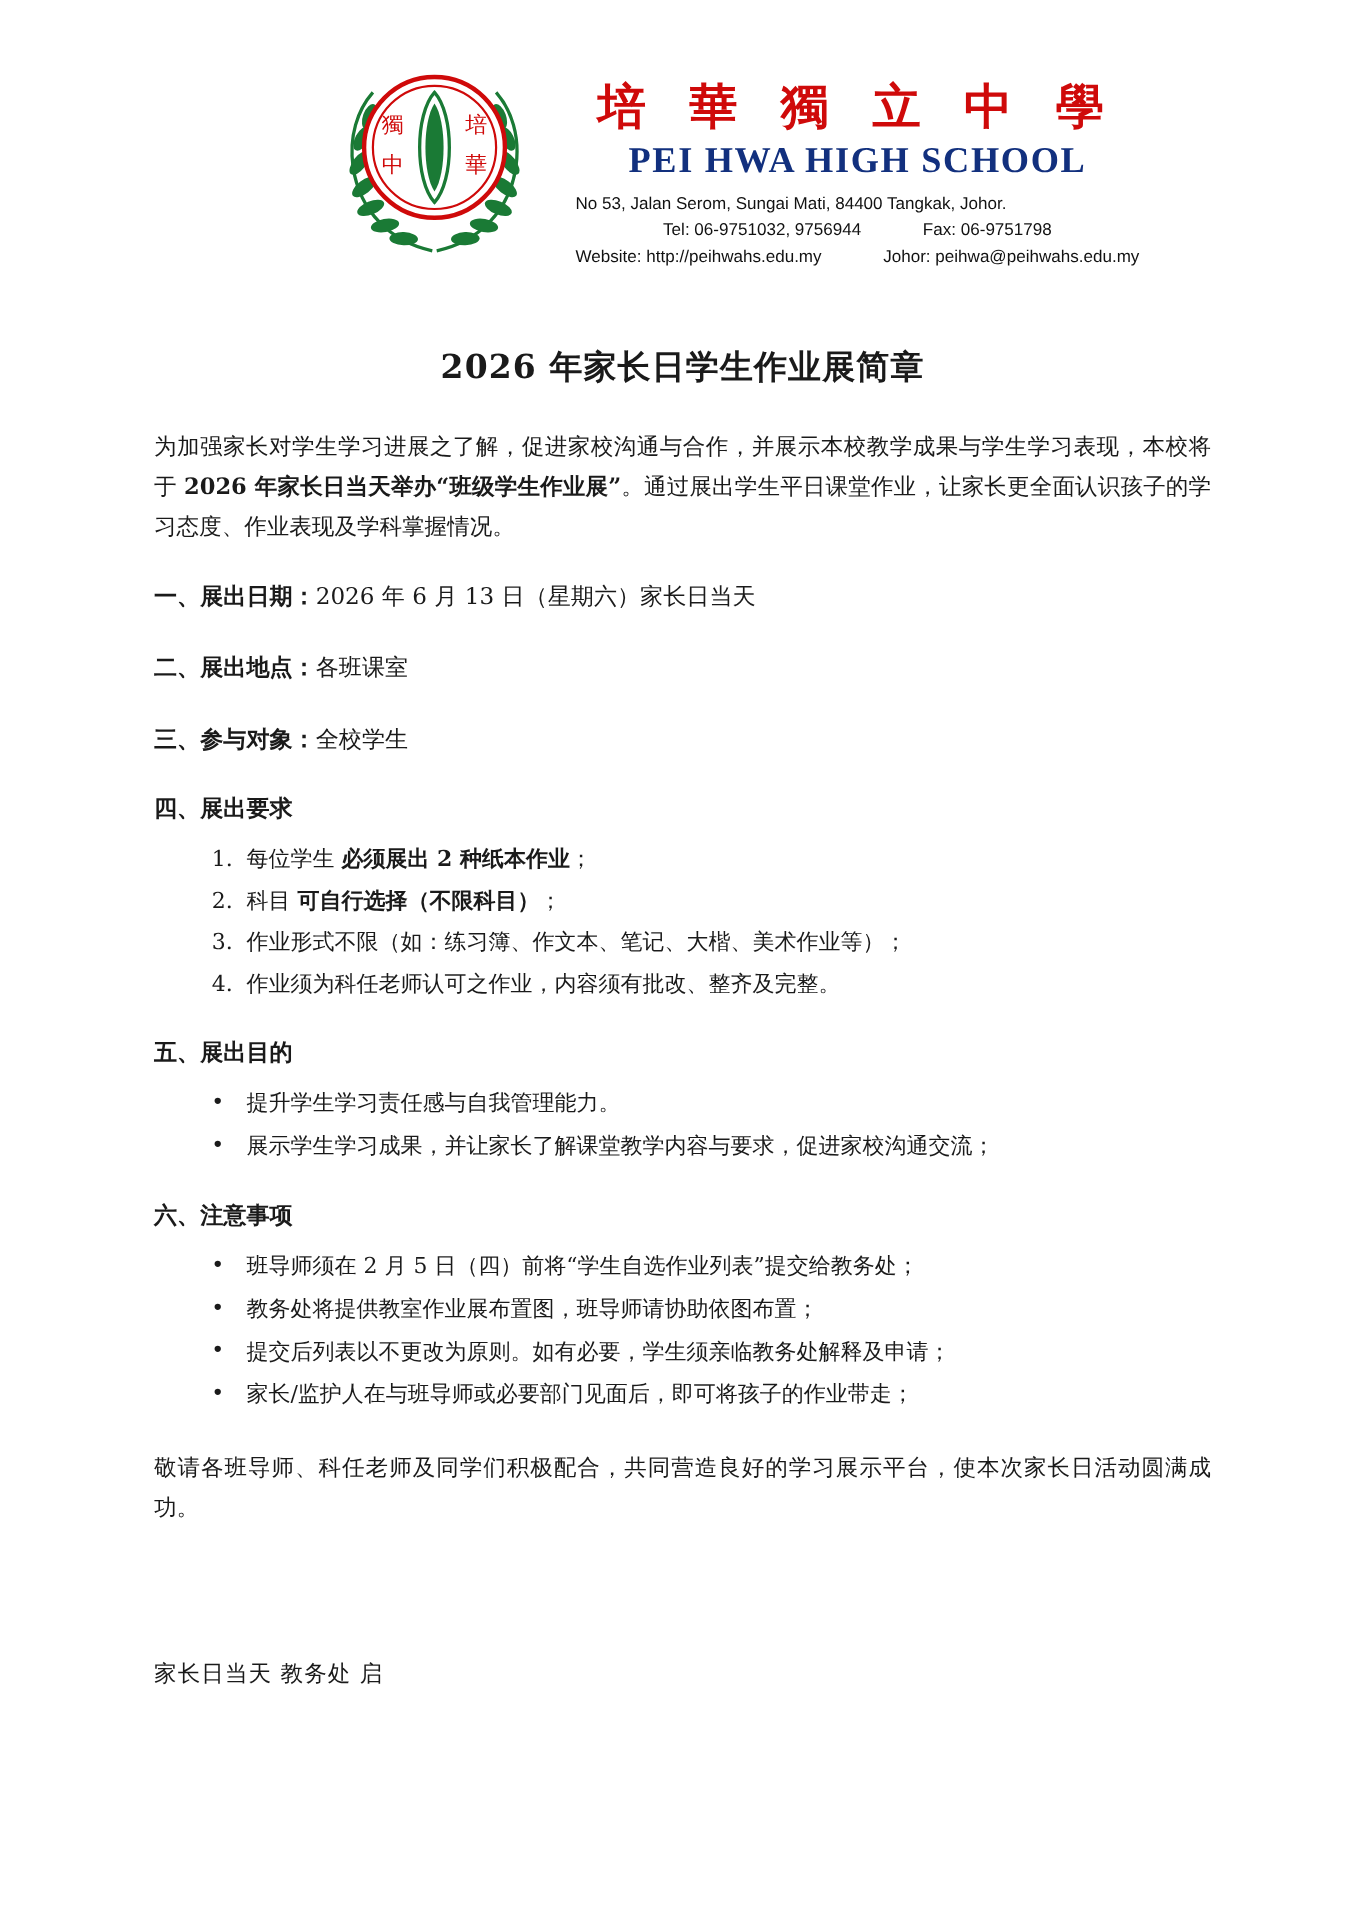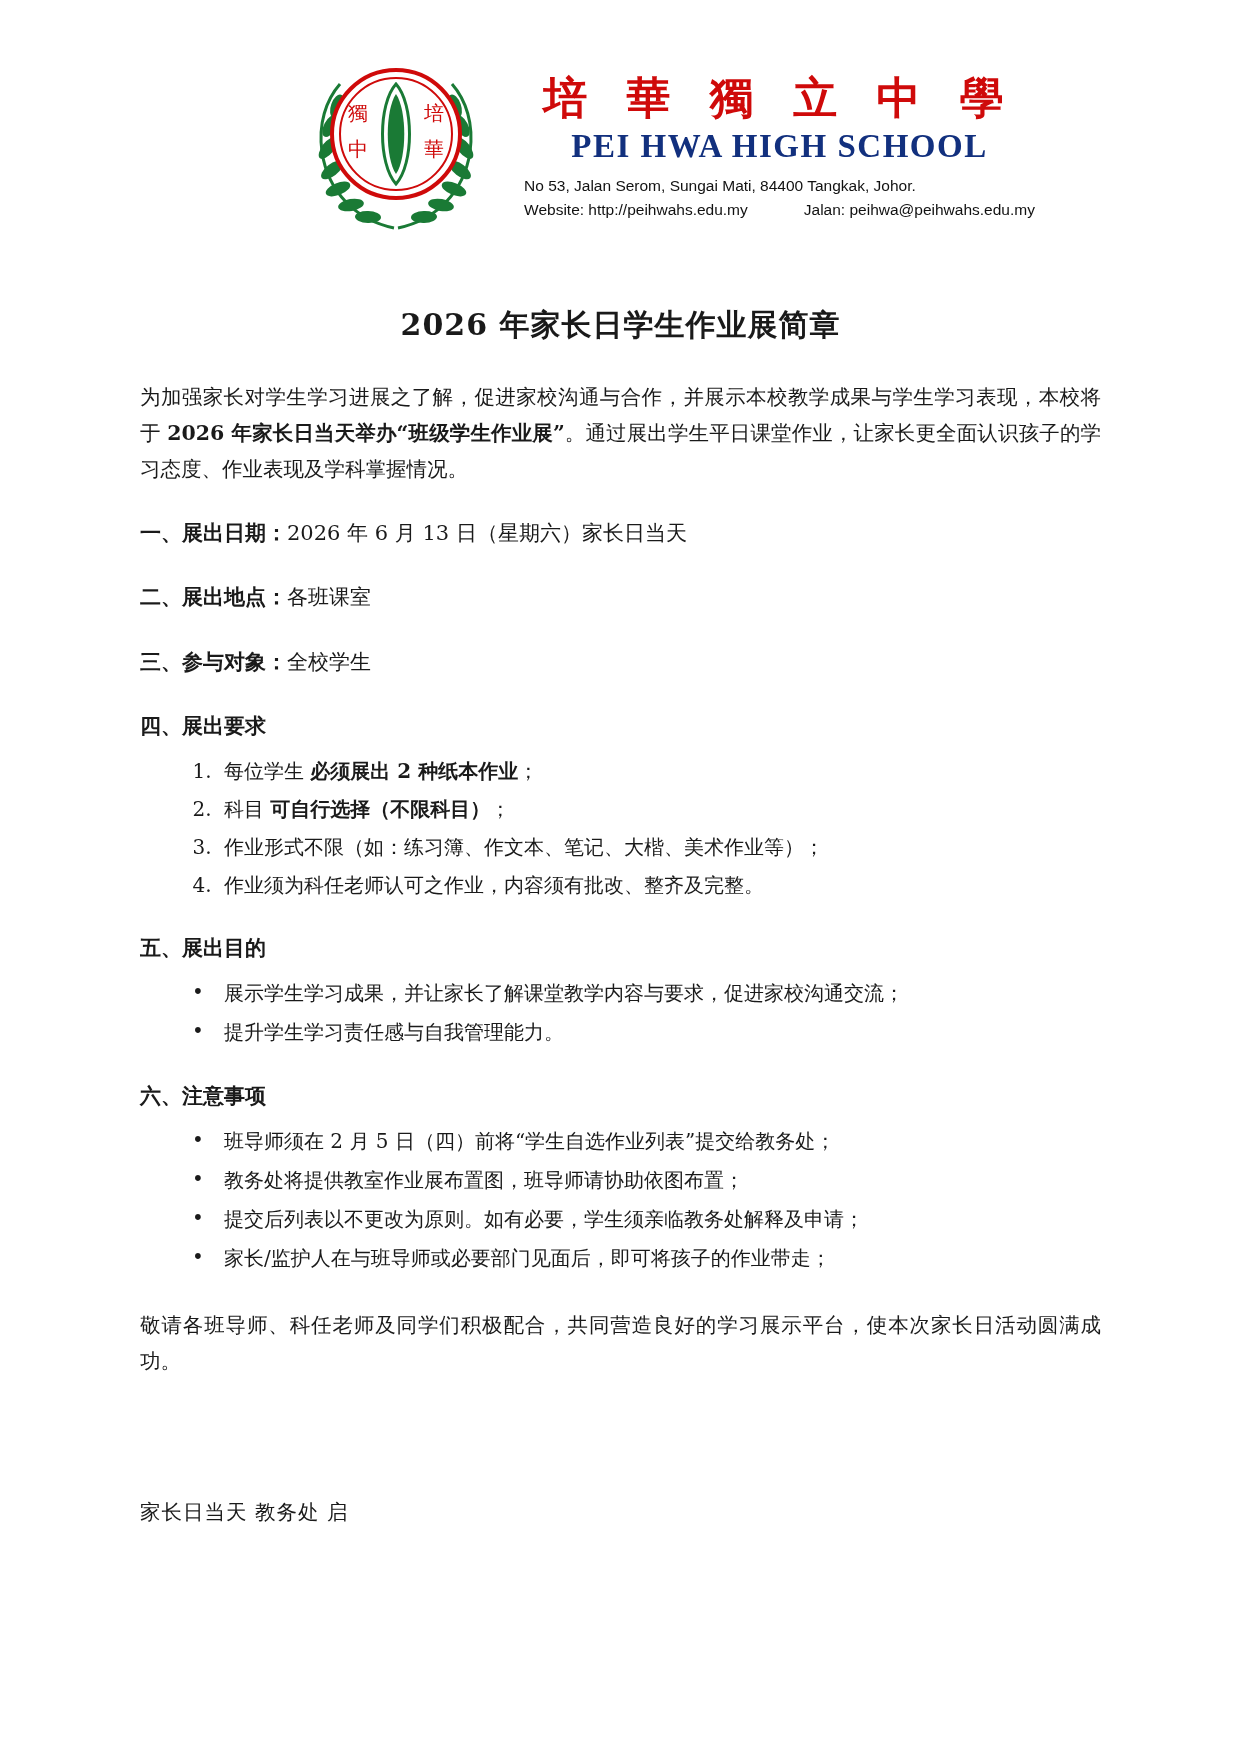--- a/index.html
+++ b/index.html
@@ -201,22 +201,26 @@
         <text x="128" y="104" font-family="DejaVu Serif, serif" font-size="20" fill="#cf0a0a" text-anchor="middle">華</text>
       </svg>
     </div>
 
     <div class="headtext">
       <div class="school-cn">培 華 獨 立 中 學</div>
       <div class="school-en">PEI HWA HIGH SCHOOL</div>
       <div class="addr">
         <div>No 53, Jalan Serom, Sungai Mati, 84400 Tangkak, Johor.</div>
         <div class="addr-row">
+          <span>Tel: 06-9751032, 9756944</span>
+          <span>Fax: 06-9751798</span>
+        </div>
+        <div class="addr-row">
           <span>Website: http://peihwahs.edu.my</span>
-          <span>Jalan: peihwa@peihwahs.edu.my</span>
+          <span>Johor: peihwa@peihwahs.edu.my</span>
         </div>
       </div>
     </div>
   </div>
 
   <h1 class="doc-title">2026 年家长日学生作业展简章</h1>
 
   <p class="para"><span>为加强家长对学生学习进展之了解，促进家校沟通与合作，并展示本校教学成果与学生学习表现，本校将于 </span><b class="strong">2026 年家长日当天举办“班级学生作业展”</b><span>。通过展出学生平日课堂作业，让家长更全面认识孩子的学习态度、作业表现及学科掌握情况。</span></p>
 
   <div class="section">
@@ -234,22 +238,22 @@
   <div class="section-head">四、展出要求</div>
   <ol class="numlist">
     <li><span>每位学生 </span><b class="strong">必须展出 2 种纸本作业</b><span>；</span></li>
     <li><span>科目 </span><b class="strong">可自行选择（不限科目）</b><span>；</span></li>
     <li><span>作业形式不限（如：练习簿、作文本、笔记、大楷、美术作业等）；</span></li>
     <li><span>作业须为科任老师认可之作业，内容须有批改、整齐及完整。</span></li>
   </ol>
 
   <div class="section-head">五、展出目的</div>
   <ul class="dotlist">
+    <li>提升学生学习责任感与自我管理能力。</li>
     <li>展示学生学习成果，并让家长了解课堂教学内容与要求，促进家校沟通交流；</li>
-    <li>提升学生学习责任感与自我管理能力。</li>
   </ul>
 
   <div class="section-head">六、注意事项</div>
   <ul class="dotlist">
     <li>班导师须在 2 月 5 日（四）前将“学生自选作业列表”提交给教务处；</li>
     <li>教务处将提供教室作业展布置图，班导师请协助依图布置；</li>
     <li>提交后列表以不更改为原则。如有必要，学生须亲临教务处解释及申请；</li>
     <li>家长/监护人在与班导师或必要部门见面后，即可将孩子的作业带走；</li>
   </ul>
 

